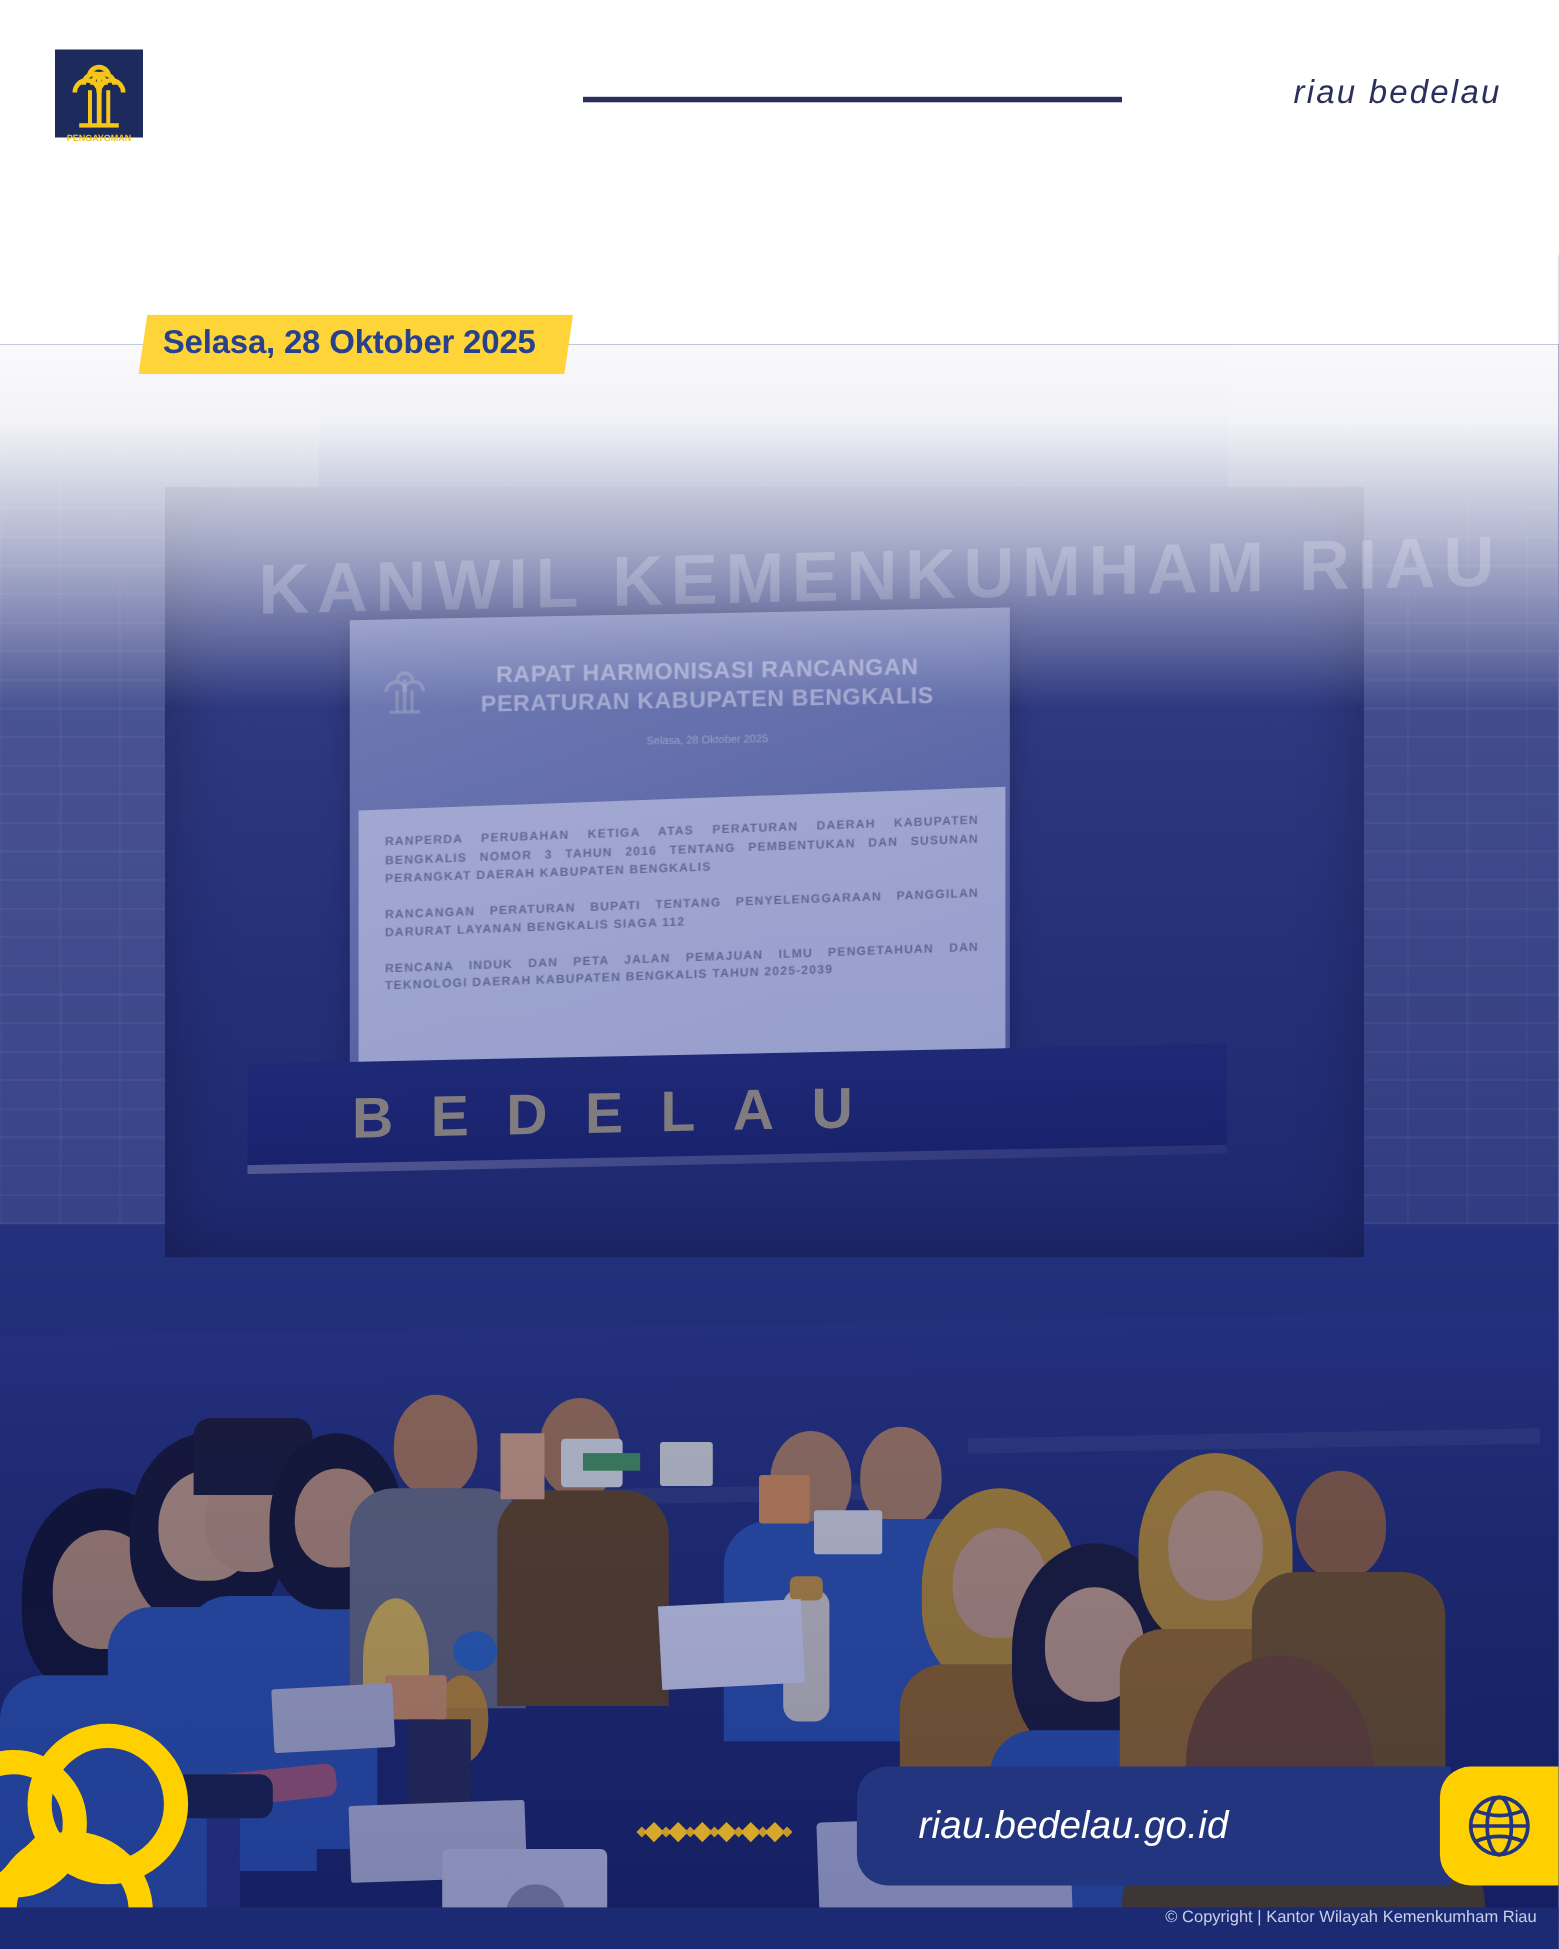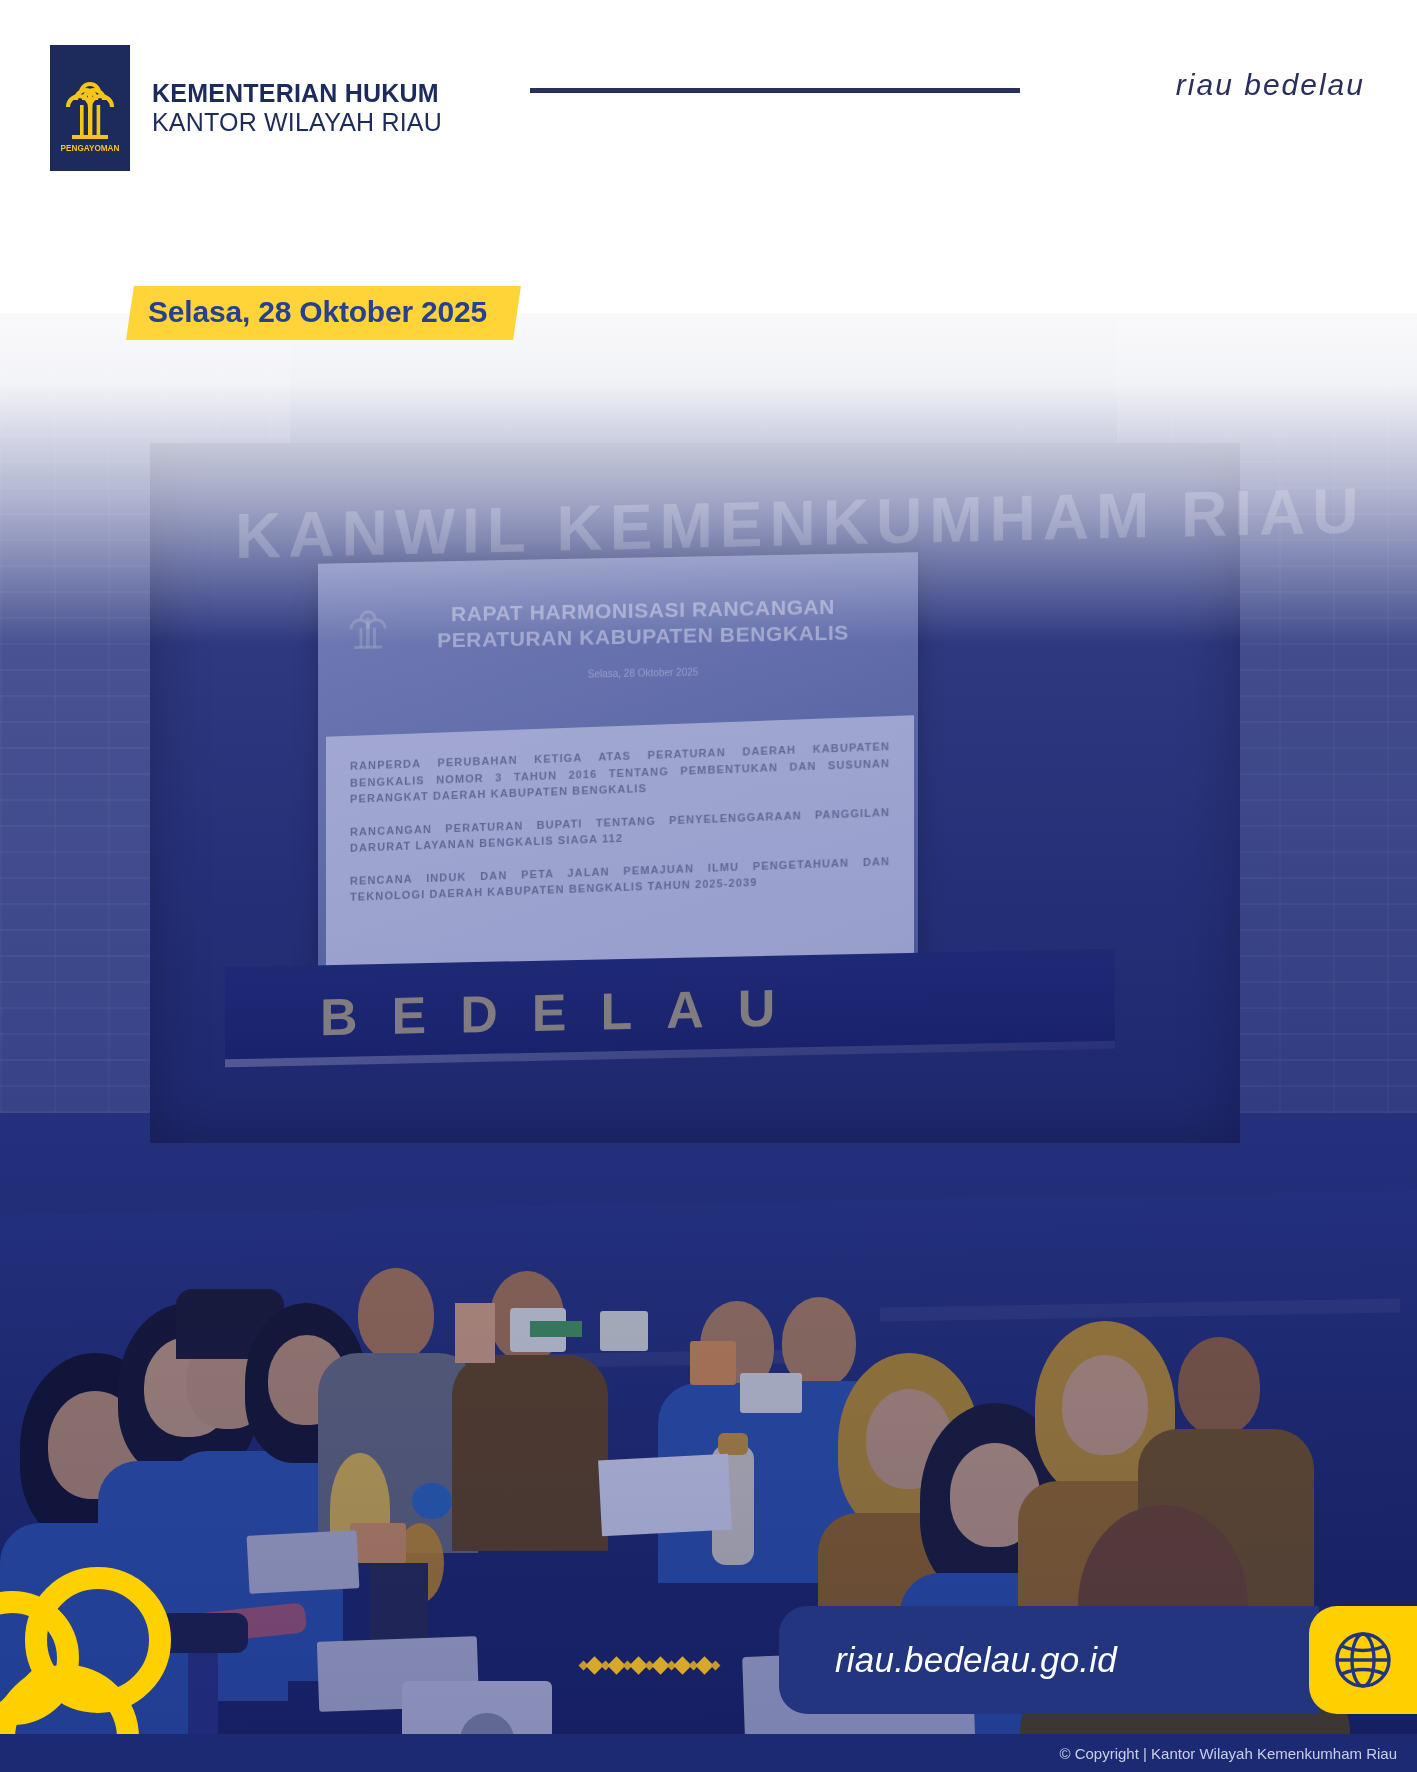--- a/index.html
+++ b/index.html
@@ -11,21 +11,21 @@
     overflow:hidden;
   }
 
   
   #header{
     position:absolute; top:0; left:0; width:1417px; height:313px;
     background:#ffffff; z-index:40;
   }
   #brand{ position:absolute; left:50px; top:45px; display:flex; align-items:center; gap:22px; }
   #logo-mark{
-    width:80px; height:126px; background:#1d2a5c;
+    width:80px; height:80px; background:#1d2a5c;
     display:flex; align-items:center; justify-content:center;
     flex:0 0 auto;
   }
   #brand-text{ line-height:1.18; }
   #brand-line1{ font-size:25px; font-weight:bold; color:#1d2a5c; letter-spacing:.2px; }
   #brand-line2{ font-size:25px; font-weight:normal; color:#1d2a5c; letter-spacing:.2px; }
 
   #header-rule{
     position:absolute; left:530px; top:88px; width:490px; height:5px;
     background:#2a2f5c;
@@ -211,21 +211,21 @@
   }
   #globe-btn{
     position:absolute; right:0px; bottom:58px; z-index:61;
     width:108px; height:108px; background:#ffd000;
     border-radius:28px 0 0 28px;
     display:flex; align-items:center; justify-content:center;
   }
   #copyright-bar{
     position:absolute; left:0; bottom:0; width:1417px; height:38px;
     background:#1b2a73; z-index:70;
-    display:flex; align-items:center; justify-content:flex-end;
+    display:flex; align-items:flex-start; justify-content:flex-end;
     padding-right:20px;
   }
   #copyright-text{ color:#c9cfe6; font-size:15px; }
 </style>
 </head>
 <body>
 
 <div id="header">
 
   <div id="brand">
@@ -239,24 +239,20 @@
           <path d="M30 41a10 10 0 0 1 20 0"></path>
         </g>
         <g fill="#f5c518">
           <rect x="34" y="33" width="4.4" height="46"></rect>
           <rect x="26" y="46" width="3.6" height="33"></rect>
           <rect x="42.6" y="46" width="3.6" height="33"></rect>
           <rect x="18" y="76" width="36" height="4"></rect>
         </g>
         <text x="36" y="92" font-size="8.2" font-weight="bold" fill="#f5c518" text-anchor="middle" font-family="Liberation Sans, sans-serif">PENGAYOMAN</text>
       </svg>
-    </div>
-    <div id="brand-text">
-      <div id="brand-line1">KEMENTERIAN HUKUM</div>
-      <div id="brand-line2">KANTOR WILAYAH RIAU</div>
     </div>
   </div>
 
   <div id="header-rule"></div>
   <div id="header-tagline">riau bedelau</div>
 </div>
 
 <div id="photo">
 
   <div id="wall"></div>

